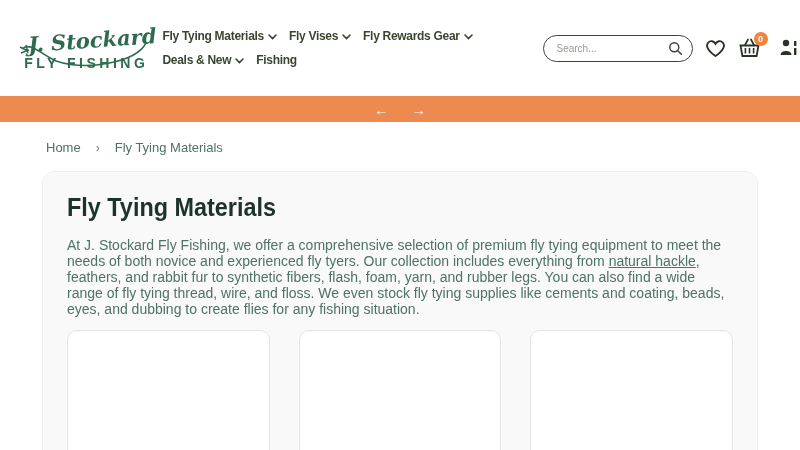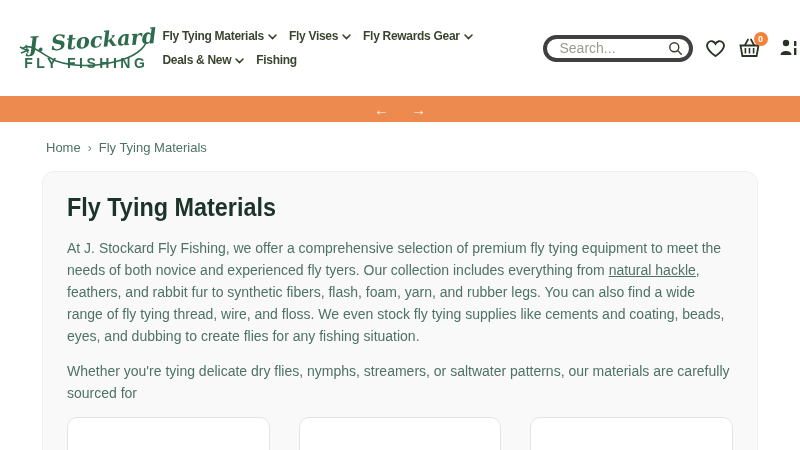--- a/index.html
+++ b/index.html
@@ -37,22 +37,22 @@
   .nav{
     flex:0 0 372px;display:flex;flex-wrap:wrap;align-items:center;
     column-gap:12px;row-gap:10px;margin-left:6px;
     font-size:12px;font-weight:700;letter-spacing:-0.3px;color:var(--nav-text);
   }
   .nav-item{display:flex;align-items:center;gap:4px;cursor:pointer;white-space:nowrap;}
   .chev{display:inline-flex;margin-top:1px;}
 
   .search-wrap{position:relative;margin-left:8px;flex:0 0 150px;}
   .search-input{
-    width:150px;height:27px;border:4px solid #404040;border-radius:15px;
-    padding:0 28px 0 13px;font-size:14px;color:#3b82f6;outline:none;
+    width:150px;height:27px;border:1px solid #404040;border-radius:15px;
+    padding:0 28px 0 13px;font-size:10px;color:#3b82f6;outline:none;
     font-family:"Liberation Sans", sans-serif;background:#fff;
   }
   .search-input::placeholder{color:#9a9a93;}
   .search-btn{
     position:absolute;right:9px;top:6px;width:16px;height:16px;border:0;background:none;
     padding:0;cursor:pointer;display:flex;align-items:center;justify-content:center;
   }
 
   .hdr-icons{display:flex;align-items:center;margin-left:12px;gap:12px;}
   .icon-btn{position:relative;background:none;border:0;padding:0;cursor:pointer;display:flex;}
@@ -67,38 +67,38 @@
   .banner{
     height:26px;background:var(--banner-orange);color:#fff;
     display:flex;align-items:center;justify-content:center;gap:22px;
     font-size:13px;
   }
   .bn-arrow{font-size:15px;line-height:1;cursor:pointer;opacity:.95;}
   .bn-text{letter-spacing:.2px;}
 
   
   .breadcrumb{
-    display:flex;align-items:center;gap:7px;padding:18px 0 0 46px;
+    display:flex;align-items:center;gap:15px;padding:18px 0 0 46px;
     font-size:13px;color:var(--text-green);
   }
   .breadcrumb a{color:var(--text-green);text-decoration:none;cursor:pointer;}
   .crumb-sep{font-size:12px;opacity:.8;}
 
   
   .main-card{
     margin:16px 42px 0 42px;width:716px;height:300px;
     background:#f9f9f9;border:1px solid #efefef;border-radius:12px;
     padding:20px 24px;overflow:hidden;
   }
   .page-title{
     margin:0 0 14px 0;font-size:26px;font-weight:700;color:var(--title-green);
     transform:scaleX(0.9);transform-origin:left center;letter-spacing:0;
   }
   .main-card p{
-    margin:0 0 13px 0;font-size:14px;line-height:22px;color:var(--text-green);
+    margin:0 0 13px 0;font-size:14px;line-height:16px;color:var(--text-green);
   }
   .main-card a.inline-link{color:var(--text-green);text-decoration:underline;cursor:pointer;}
 
   .cards-row{display:flex;gap:29px;margin-top:10px;}
   .cat-card{
     flex:1;height:130px;background:#fff;border:1px solid #e4e4e4;border-radius:10px;
     cursor:pointer;
   }
 
   svg{display:block;}
@@ -207,20 +207,19 @@
   <a>Home</a>
   <span class="crumb-sep">›</span>
   <span>Fly Tying Materials</span>
 </div>
 
 <div class="main-card">
   <h1 class="page-title">Fly Tying Materials</h1>
 
   <p><span>At J. Stockard Fly Fishing, we offer a comprehensive selection of premium fly tying equipment to meet the needs of both novice and experienced fly tyers. Our collection includes everything from </span><a class="inline-link">natural hackle</a><span>, feathers, and rabbit fur to synthetic fibers, flash, foam, yarn, and rubber legs. You can also find a wide range of fly tying thread, wire, and floss. We even stock fly tying supplies like cements and coating, beads, eyes, and dubbing to create flies for any fishing situation.</span></p>
 
-  <p>Whether you're tying delicate dry flies, nymphs, streamers, or saltwater patterns, our materials are carefully sourced for</p>
 
   <div class="cards-row">
     <div class="cat-card"></div>
     <div class="cat-card"></div>
     <div class="cat-card"></div>
   </div>
 </div>
 
 </body></html>

